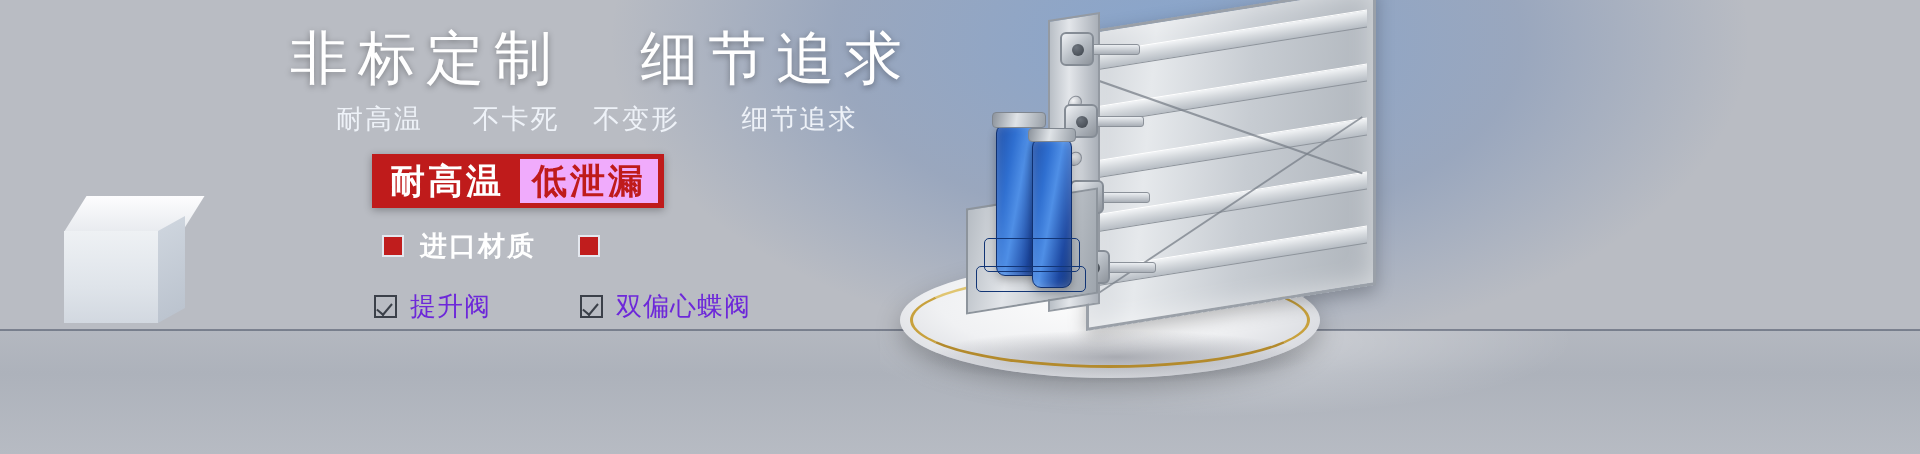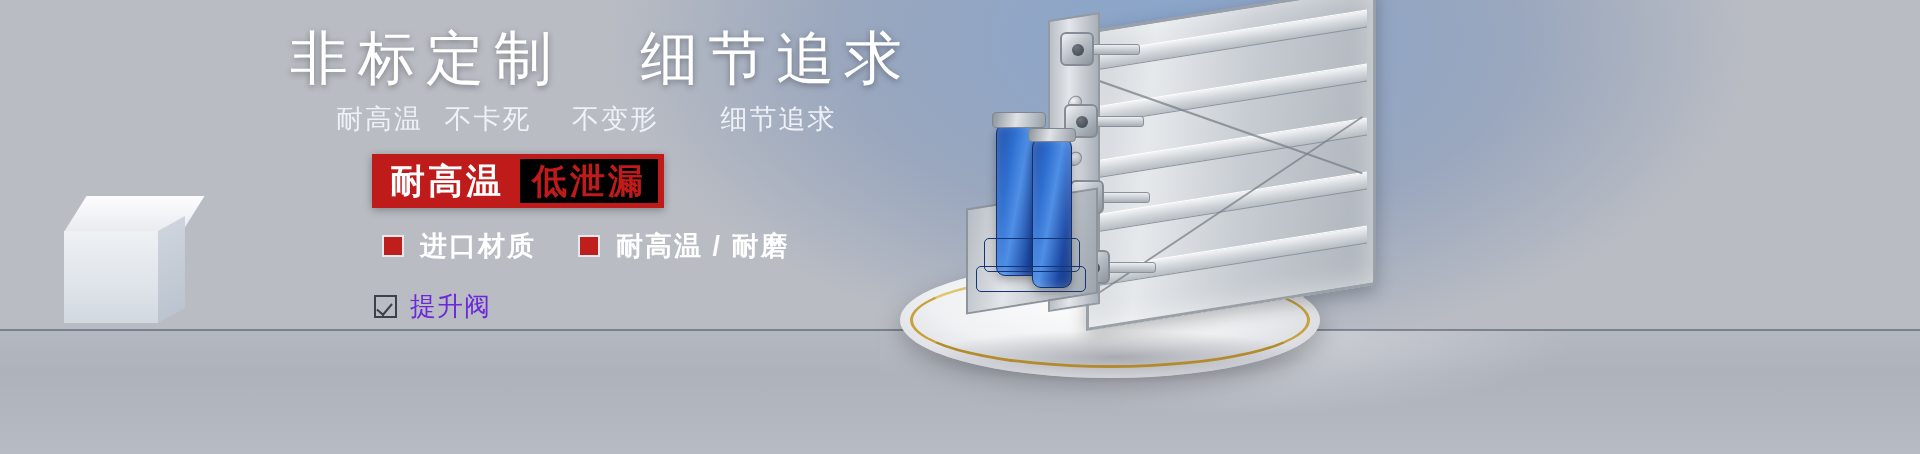--- a/index.html
+++ b/index.html
@@ -60,37 +60,37 @@
     letter-spacing:10px; white-space:nowrap;
     text-shadow:0 2px 6px rgba(0,0,0,0.35);
   }
   .headline .gap { display:inline-block; width:26px; }
 
   .subline {
     position:absolute; left:336px; top:94px; width:620px;
     font-size:27px; line-height:34px; color:#eef2f8; letter-spacing:2px;
     white-space:nowrap;
   }
-  .subline .s2 { margin-left:12px; }
-  .subline .s3 { margin-left:31px; }
+  .subline .s2 { margin-left:40px; }
+  .subline .s3 { margin-left:24px; }
   .subline .s4 { margin-left:52px; }
 
   
   .badge {
     position:absolute; left:372px; top:146px;
     display:inline-flex; align-items:stretch;
     background:#bf1b1b; padding:5px 6px 5px 6px;
     box-shadow:0 2px 8px rgba(0,0,0,0.3);
   }
   .badge .b1 {
     color:#ffffff; font-size:35px; line-height:44px; font-weight:700;
     letter-spacing:3px; padding:0 16px 0 12px; white-space:nowrap;
   }
   .badge .b2 {
-    color:#bf1b1b; background:#000000; font-size:35px; line-height:44px;
+    color:#bf1b1b; background:#f0abfc; font-size:35px; line-height:44px;
     font-weight:700; letter-spacing:3px; padding:0 12px; white-space:nowrap;
   }
 
   
   .features {
     position:absolute; left:382px; top:222px;
     display:flex; gap:42px;
   }
   .feat { display:flex; align-items:center; gap:16px; white-space:nowrap; }
   .sq {
@@ -262,28 +262,31 @@
       <span class="b2">低泄漏</span>
     </div>
 
     <div class="features">
       <div class="feat">
         <span class="sq"></span>
         <span class="feat-label">进口材质</span>
       </div>
       <div class="feat">
         <span class="sq"></span>
-        <span class="feat-label">耐高温 / 耐磨</span>
       </div>
     </div>
 
     <div class="checklist">
       <div class="chk">
         <span class="chk-box"></span>
         <span class="chk-label">提升阀</span>
+      </div>
+      <div class="chk">
+        <span class="chk-box"></span>
+        <span class="chk-label">双偏心蝶阀</span>
       </div>
     </div>
 
   </div>
 
   <div class="product">
 
     <div class="pedestal"></div>
     <div class="pedestal-shadow"></div>
     <div class="pedestal-ring"></div>

